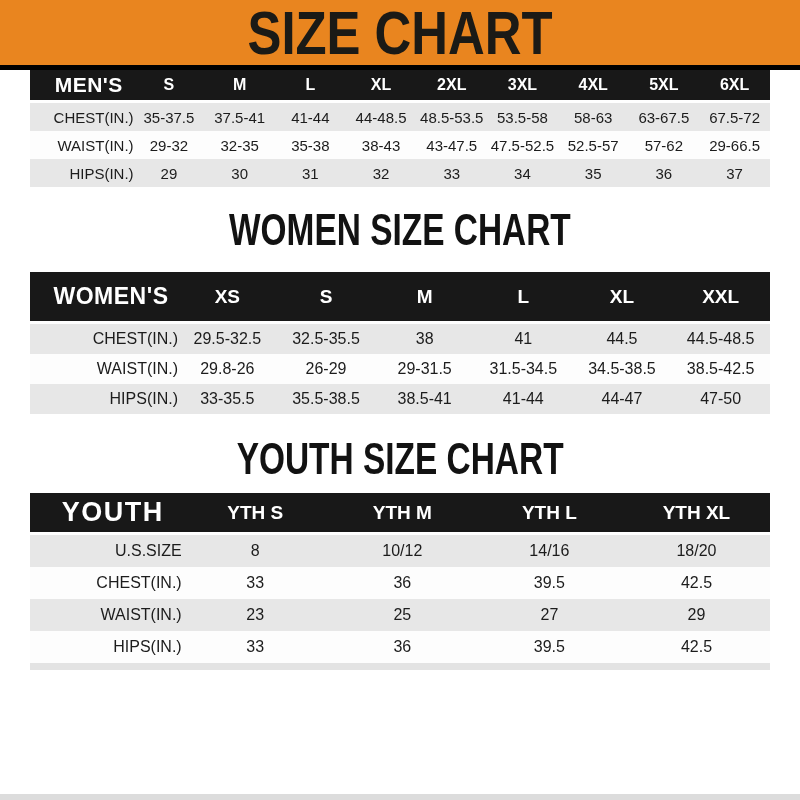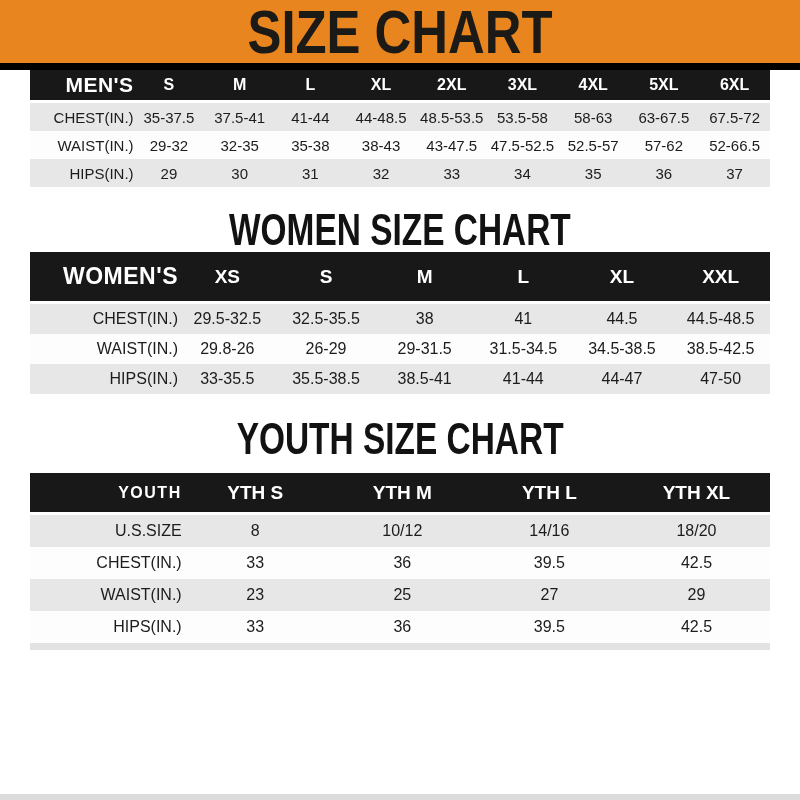--- a/index.html
+++ b/index.html
@@ -4,21 +4,21 @@
 <style>
   * { box-sizing: border-box; margin: 0; padding: 0; }
   html, body { width: 800px; background: #ffffff; }
   body { font-family: "Liberation Sans", sans-serif; }
   .page { position: relative; width: 800px; height: 800px; overflow: hidden; background: #fff; }
 
   
   .banner {
     height: 70px;
     background: #E9851F;
-    border-bottom: 7px solid #000000;
+    border-bottom: 5px solid #000000;
     display: flex; align-items: center; justify-content: center;
   }
   .banner h1 {
     display: inline-block;
     font-size: 62px; line-height: 62px;
     font-weight: bold; color: #1b1a16;
     letter-spacing: 0px;
     transform: scaleX(0.82);
     white-space: nowrap;
   }
@@ -26,35 +26,35 @@
   
   .section-heading { text-align: center; }
   .section-heading span {
     display: inline-block;
     font-size: 44px; line-height: 45px;
     font-weight: bold; color: #121212;
     transform: scaleX(0.76);
     white-space: nowrap;
   }
   .sec-men  .section-heading { margin: 13px 0 10px 0; }
-  .sec-women .section-heading { margin: 20px 0 0 0; }
+  .sec-women .section-heading { margin: 20px 0 20px 0; }
   .sec-youth .section-heading { margin: 22px 0 12px 0; }
 
   
   table {
     width: 740px; margin: 0 auto;
     border-collapse: separate; border-spacing: 0;
     table-layout: fixed;
   }
   thead th {
     background: #181818; color: #ffffff;
     font-weight: bold; text-align: center; vertical-align: middle;
     border-bottom: 3px solid #ffffff;
   }
-  thead th.lbl { text-align: right; padding-left: 14px; letter-spacing: 0.5px; }
+  thead th.lbl { text-align: center; padding-left: 14px; letter-spacing: 0.5px; }
   tbody tr:nth-child(odd)  { background: #e7e7e7; }
   tbody tr:nth-child(even) { background: #fdfdfd; }
   tbody th, tbody td {
     text-align: center; vertical-align: middle;
     font-weight: normal; color: #1c1c1c;
   }
   tbody th { font-weight: normal; text-align: right; }
 
   .tbl-men thead th { height: 33px; font-size: 16px; }
   .tbl-men thead th.lbl { font-size: 21px; }
@@ -63,21 +63,21 @@
   .tbl-men tbody td { font-size: 15px; }
   .tbl-men col.lbl { width: 14%; }
 
   .tbl-women thead th { height: 52px; font-size: 19px; }
   .tbl-women thead th.lbl { font-size: 23px; }
   .tbl-women tbody tr { height: 30px; }
   .tbl-women tbody th, .tbl-women tbody td { font-size: 16px; }
   .tbl-women col.lbl { width: 20%; }
 
   .tbl-youth thead th { height: 42px; font-size: 19px; }
-  .tbl-youth thead th.lbl { font-size: 16px; letter-spacing: 1.5px; }
+  .tbl-youth thead th.lbl { font-size: 27px; letter-spacing: 1.5px; }
   .tbl-youth tbody tr { height: 32px; }
   .tbl-youth tbody th, .tbl-youth tbody td { font-size: 16px; }
   .tbl-youth col.lbl { width: 20.5%; }
 
   .table-bottom-strip { width: 740px; height: 7px; margin: 0 auto; background: #e3e3e3; }
 
   
   .footer-note { margin: 14px 0 0 34px; color: #A4302A; }
   .footer-note p {
     font-size: 20px; line-height: 33px;
@@ -133,21 +133,21 @@
           <tr>
             <th scope="row">WAIST(IN.)</th>
             <td>29-32</td>
             <td>32-35</td>
             <td>35-38</td>
             <td>38-43</td>
             <td>43-47.5</td>
             <td>47.5-52.5</td>
             <td>52.5-57</td>
             <td>57-62</td>
-            <td>52-66.5</td>
+            <td>29-66.5</td>
           </tr>
           <tr>
             <th scope="row">HIPS(IN.)</th>
             <td>29</td>
             <td>30</td>
             <td>31</td>
             <td>32</td>
             <td>33</td>
             <td>34</td>
             <td>35</td>

